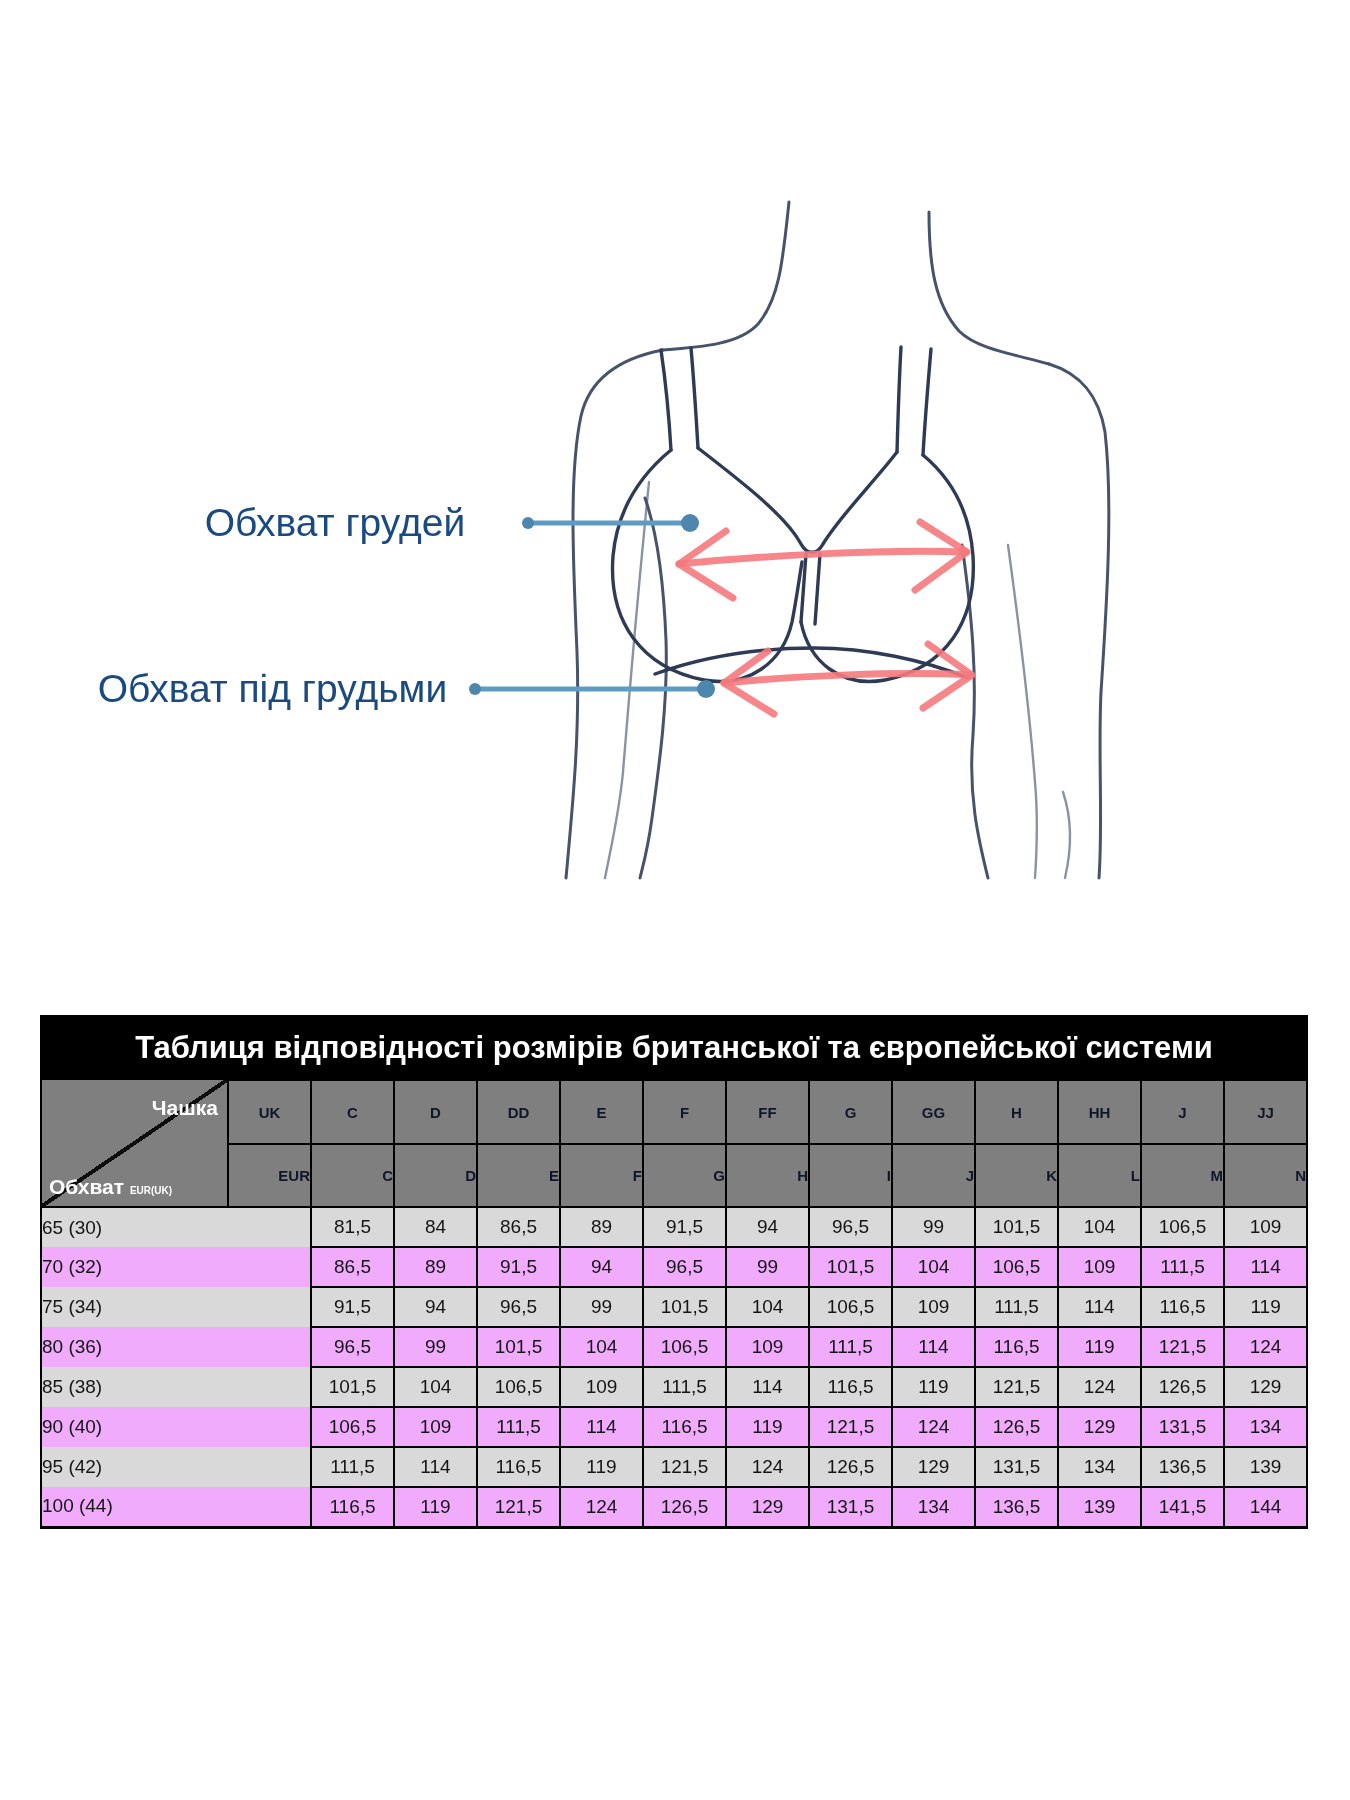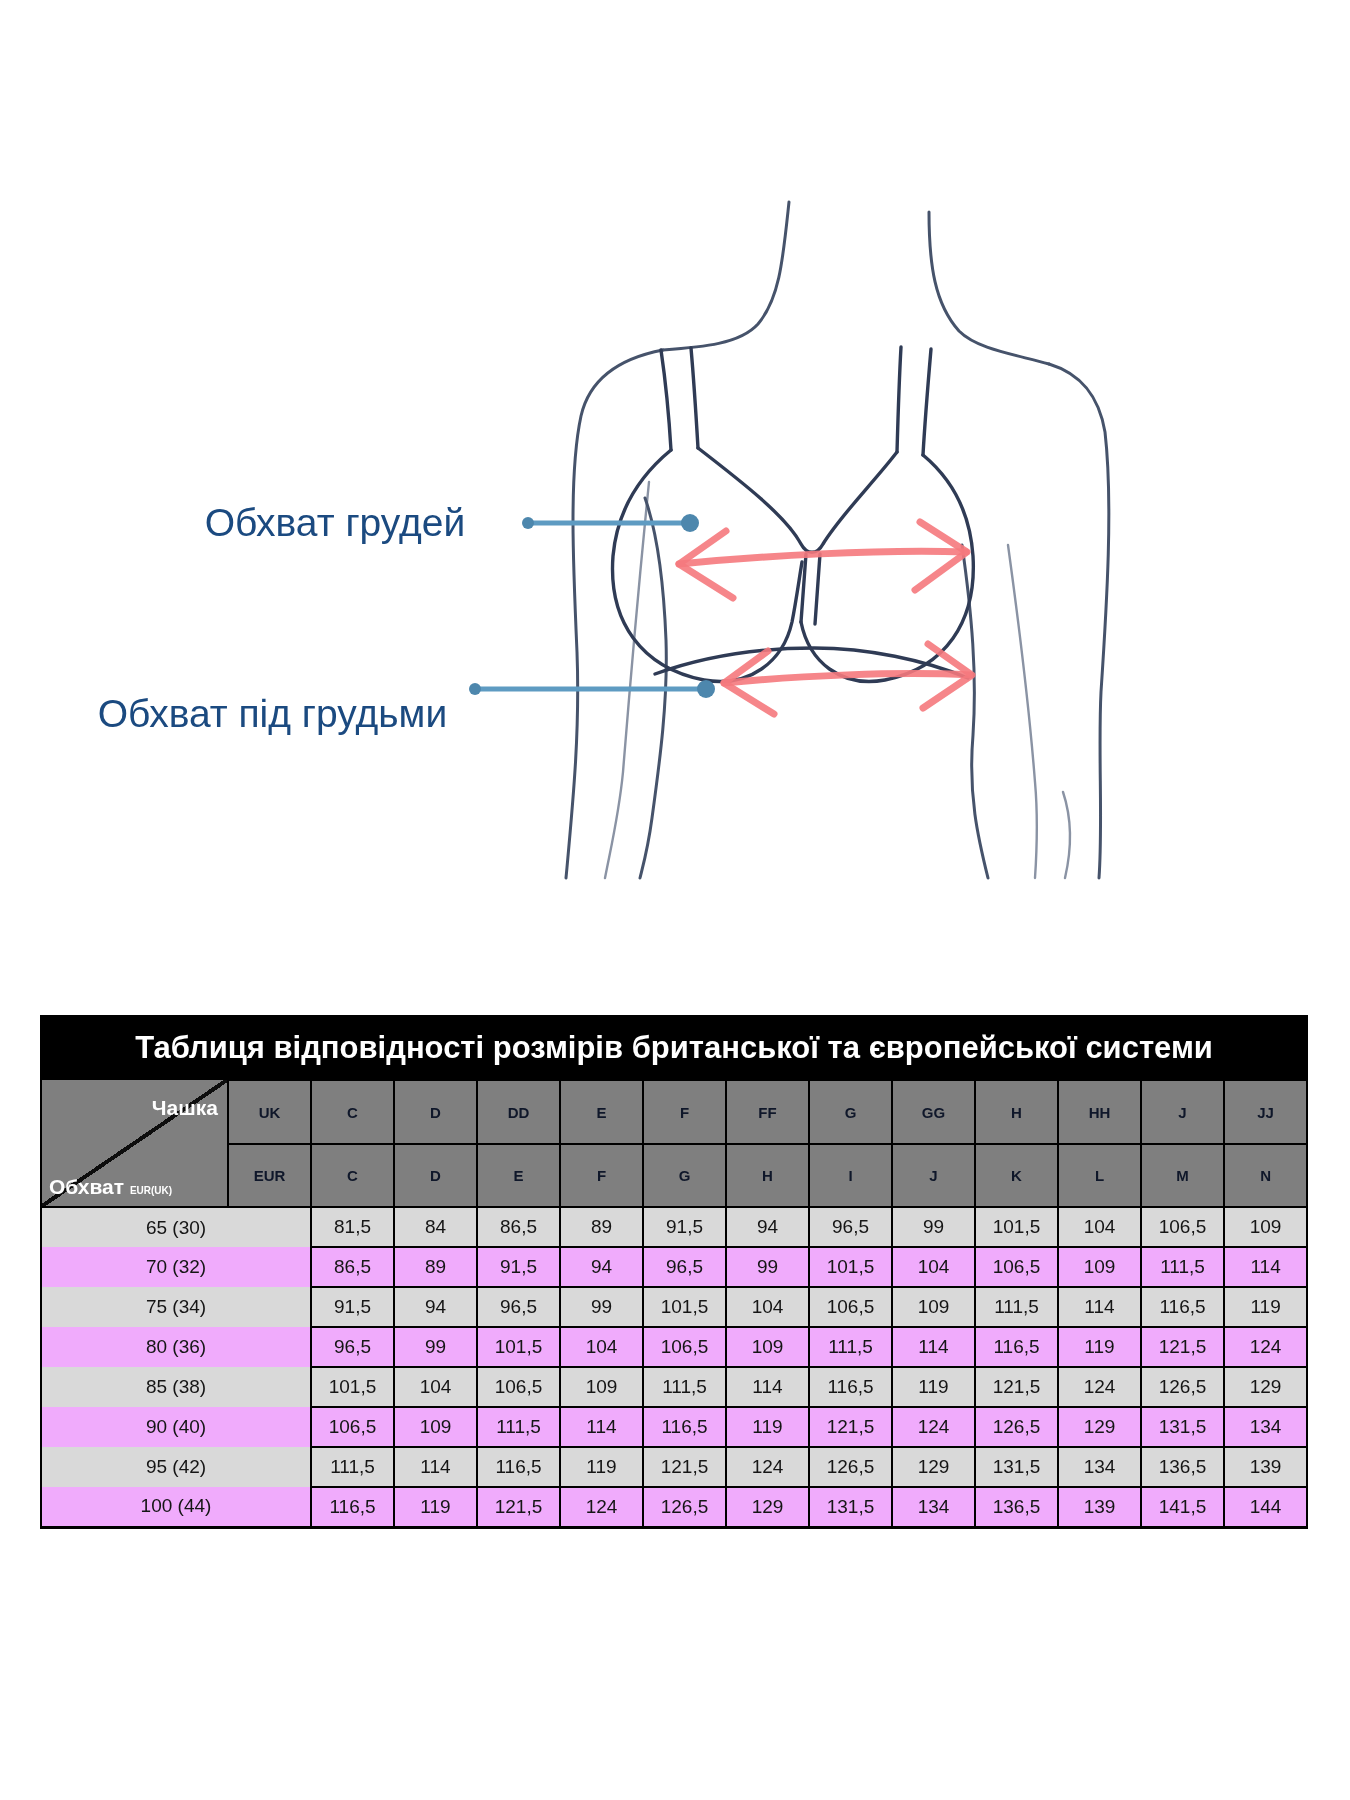--- a/index.html
+++ b/index.html
@@ -9,21 +9,21 @@
   }
   html,body{margin:0;padding:0;}
   body{width:1350px;height:1800px;background:#ffffff;position:relative;
        font-family:"Liberation Sans", sans-serif; overflow:hidden;}
 
   .figure-svg{position:absolute;left:0;top:0;width:1350px;height:1000px;}
 
   .diagram-label{position:absolute;color:var(--label-blue);font-size:39px;
        line-height:46px;text-align:center;white-space:nowrap;}
   #bust-label{left:165px;top:500px;width:340px;}
-  #underbust-label{left:90px;top:691px;width:365px;}
+  #underbust-label{left:90px;top:666px;width:365px;}
 
   table.size-table{position:absolute;left:40px;top:1015px;width:1068px;
        border-collapse:collapse;table-layout:fixed;
        border:2px solid #000;border-bottom:3px solid #000;}
   table.size-table td{box-sizing:border-box;padding:0;}
 
   .title-cell{background:var(--title-bg);color:#fff;font-weight:bold;
        font-size:31px;text-align:center;height:64px;vertical-align:middle;}
 
   .corner-cell{background:var(--header-gray);position:relative;
@@ -34,24 +34,24 @@
   .corner-top{position:absolute;top:7px;right:9px;color:#fff;
        font-weight:bold;font-size:21px;margin-top:9px;}
   .corner-bottom{position:absolute;bottom:7px;left:7px;color:#fff;
        font-weight:bold;font-size:21px;white-space:nowrap;}
   .corner-bottom .small{font-size:10px;}
 
   .sys-cell,.cup-cell{background:var(--header-gray);color:#0f172a;font-weight:bold;
        font-size:15px;text-align:center;vertical-align:middle;
        border:2px solid #000;}
   tr.hdr-uk td{height:64px;}
-  tr.hdr-eur td{height:63px;}
+  tr.hdr-eur td{height:63px;text-align:right;}
 
   tr.band-row td{height:40px;}
-  .band-cell{font-size:19px;color:#151515;text-align:center;vertical-align:middle;
+  .band-cell{font-size:19px;color:#151515;text-align:left;vertical-align:middle;
        border:none;border-right:2px solid #000;}
   .val-cell{font-size:19px;color:#151515;text-align:center;vertical-align:middle;
        border:2px solid #000;}
   tr.row-gray{background:var(--row-gray);}
   tr.row-white{background:#f0abfc;}
 
   .sk{fill:none;stroke:var(--sketch);stroke-width:3;stroke-linecap:round;}
   .sk-dark{fill:none;stroke:#2f3b55;stroke-width:3.4;stroke-linecap:round;}
   .sk-light{fill:none;stroke:#8a93a4;stroke-width:2.4;stroke-linecap:round;}
   .red{fill:none;stroke:var(--arrow-red);stroke-width:7;stroke-linecap:round;

